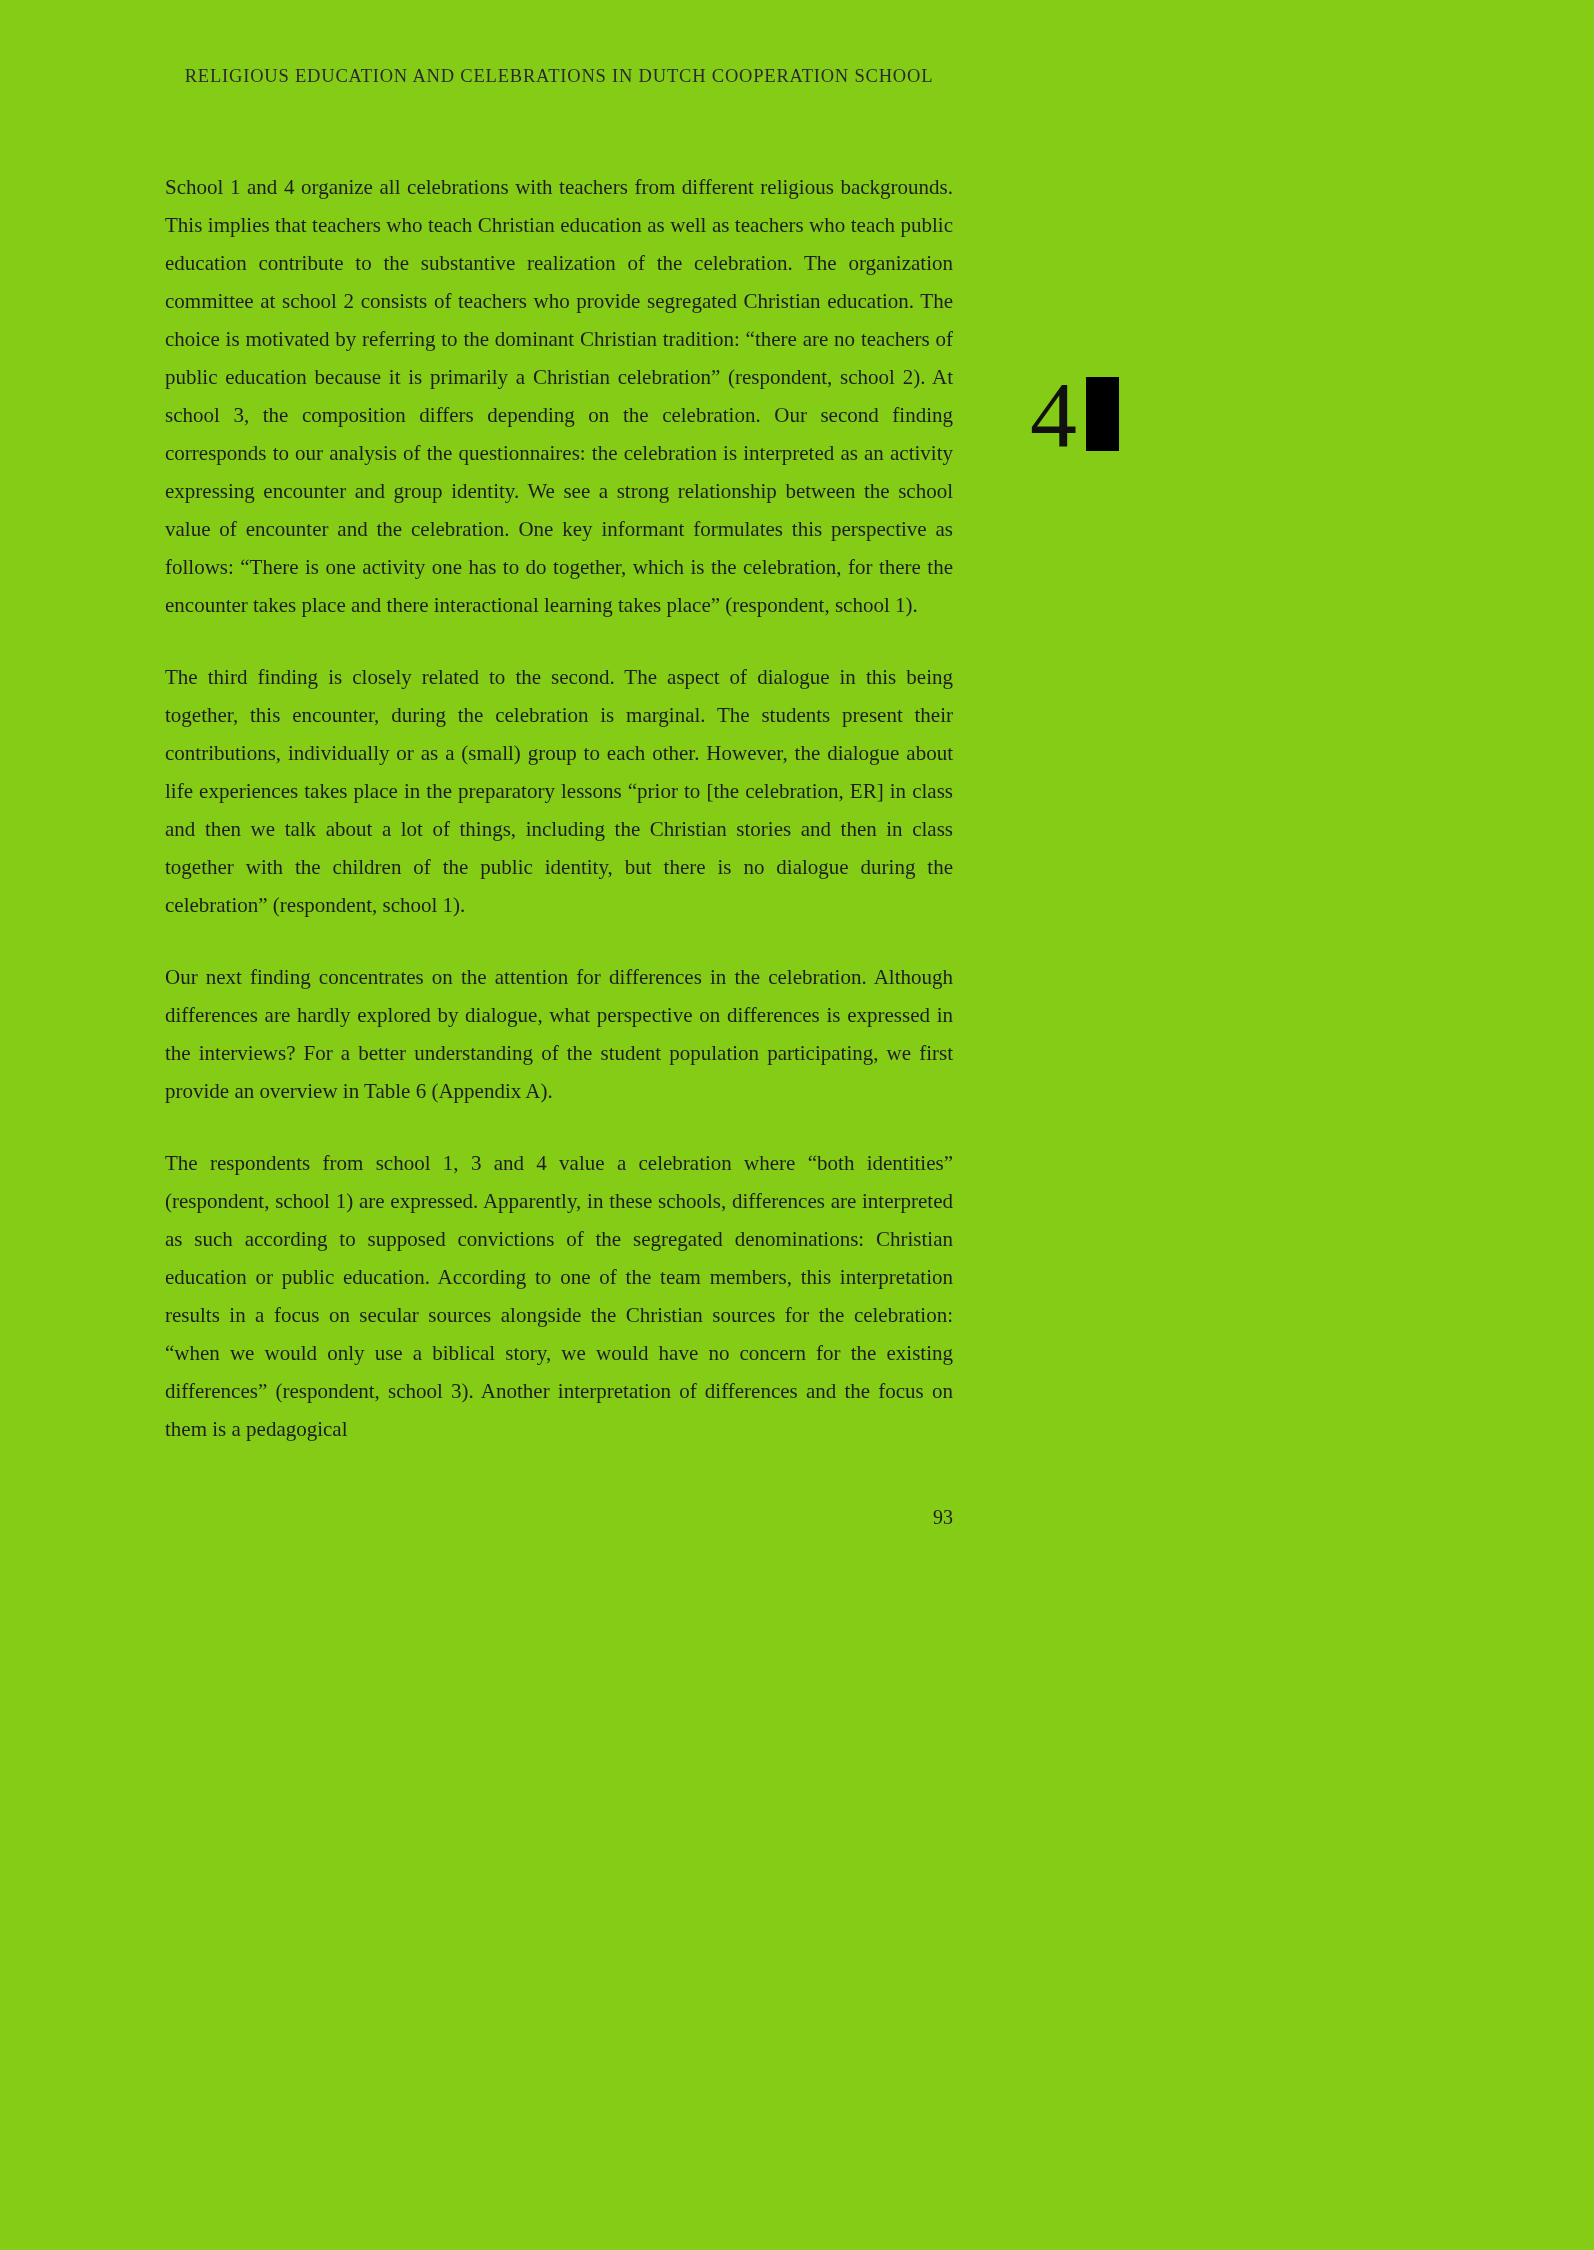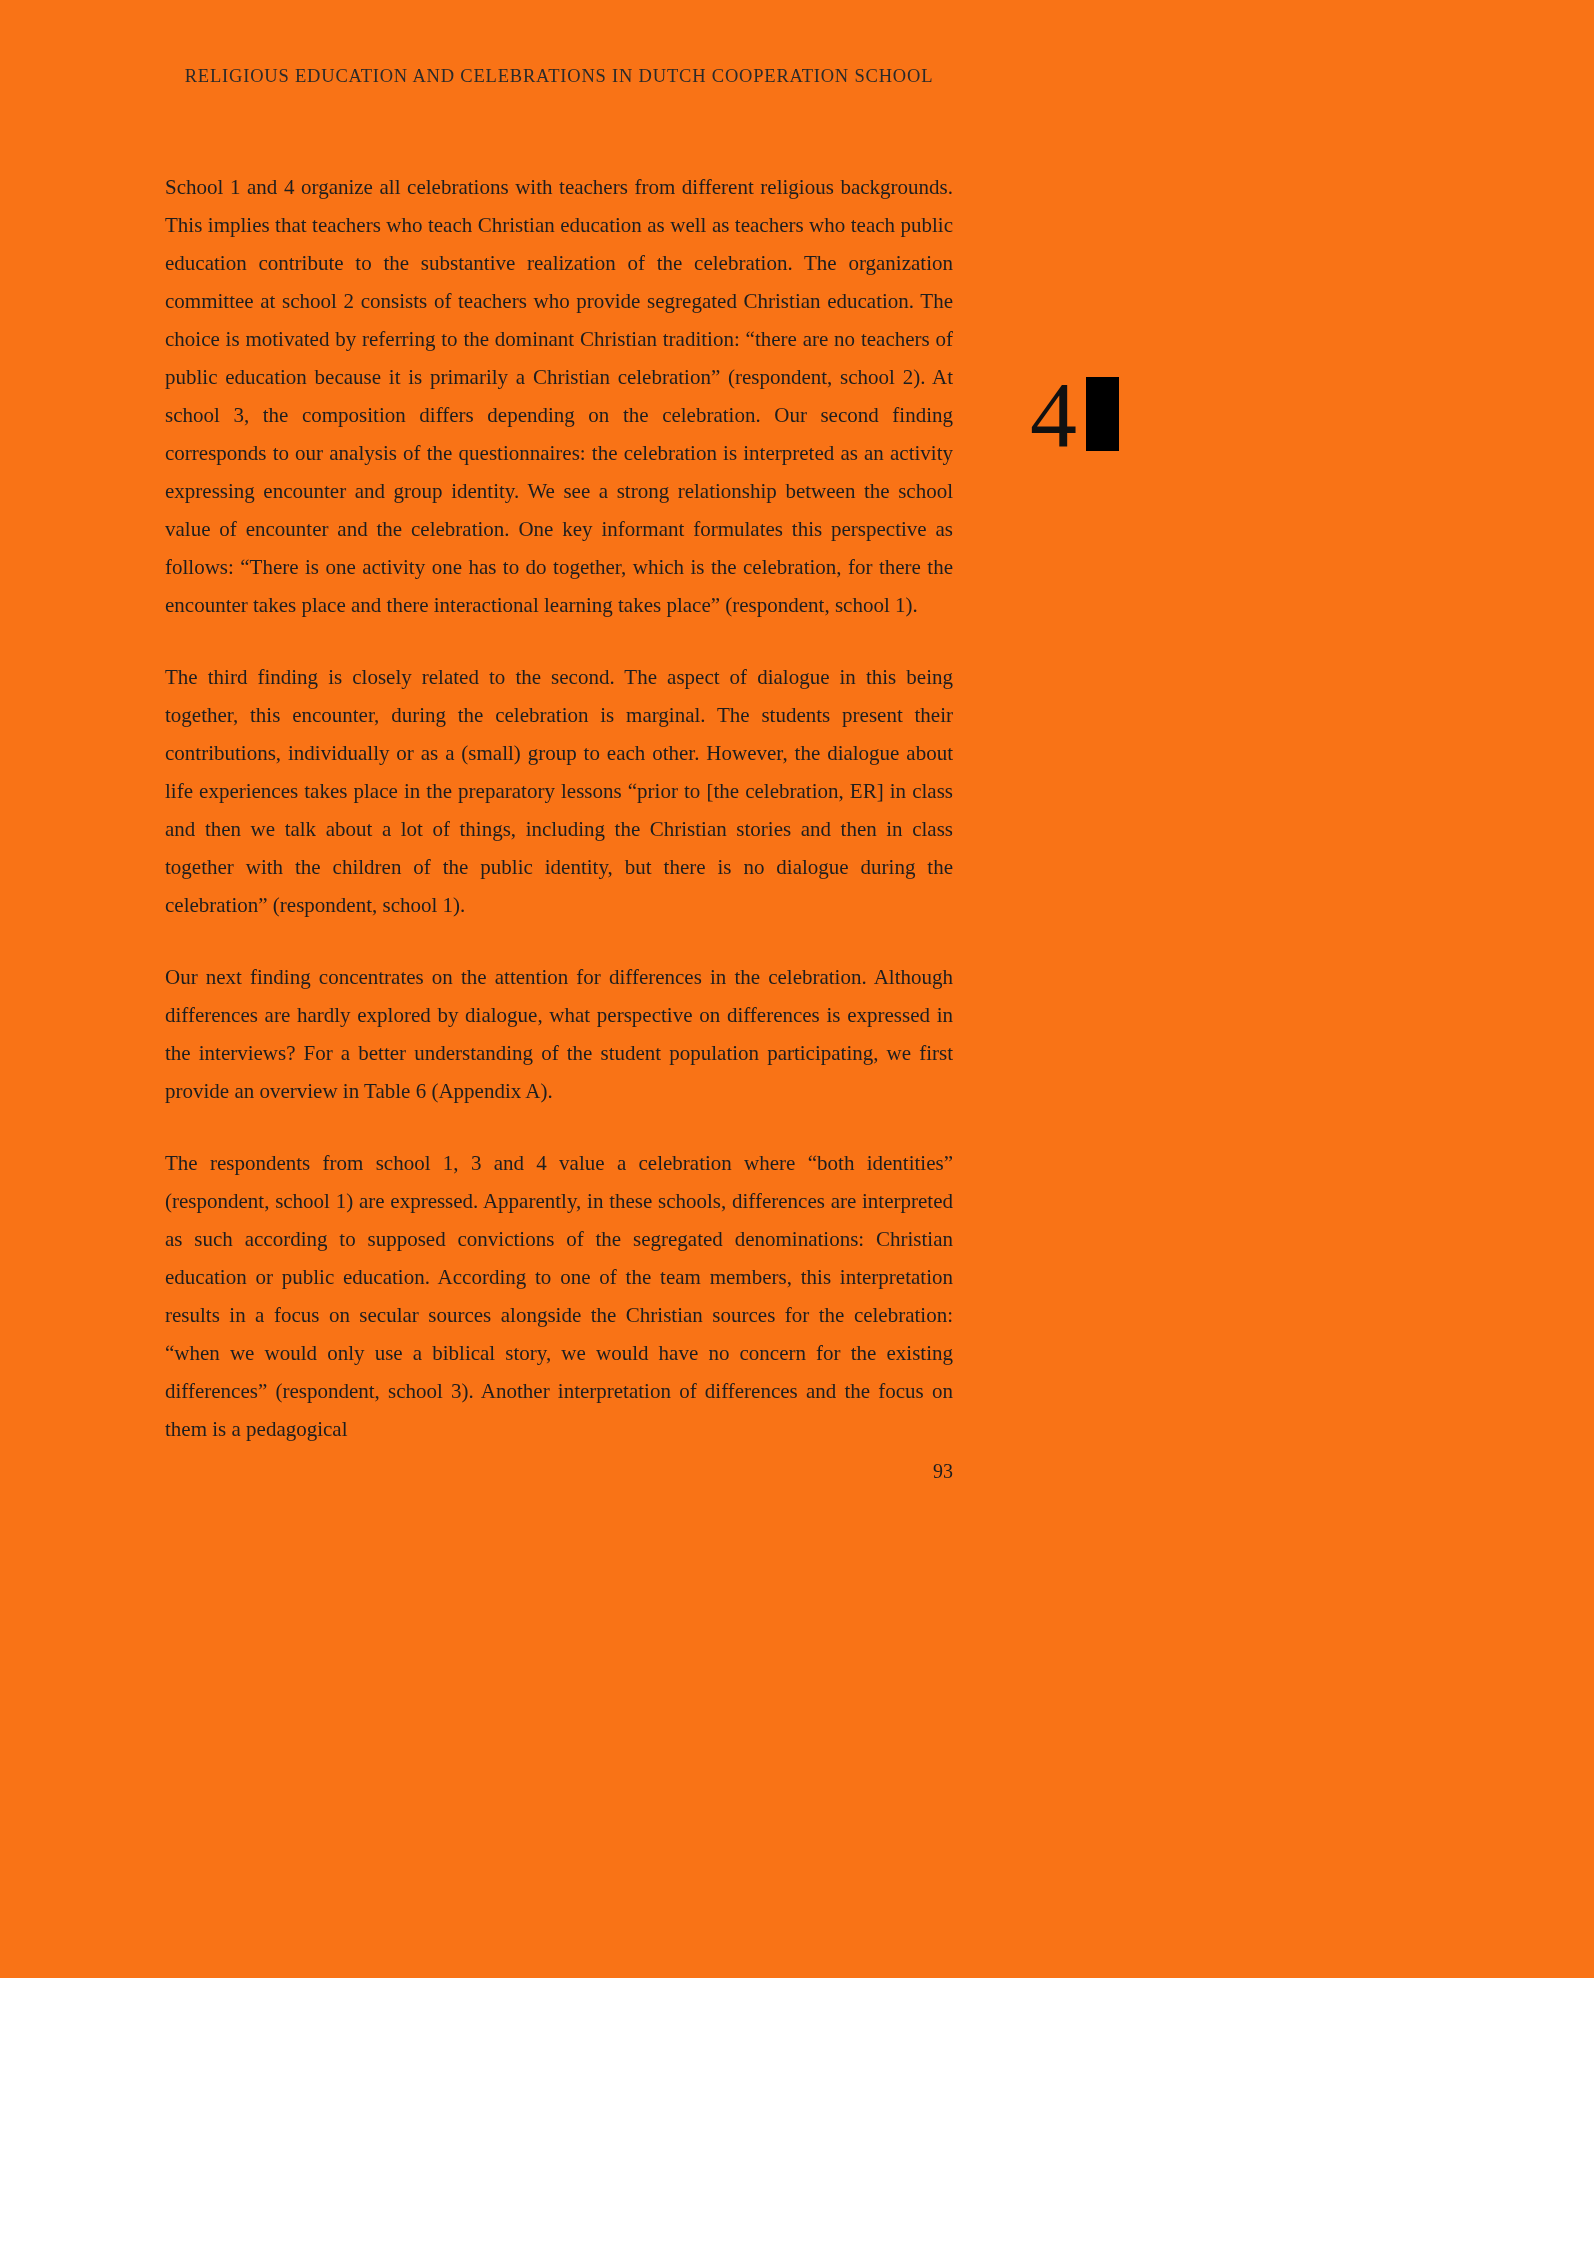--- a/index.html
+++ b/index.html
@@ -3,22 +3,22 @@
 <meta charset="utf-8">
 <style>
   html, body {
     margin: 0;
     padding: 0;
     background: #ffffff;
   }
   .page {
     position: relative;
     width: 1594px;
-    height: 1978px;
-    background: #f97316;
+    height: 2250px;
+    background: #84cc16;
     font-family: "Liberation Serif", "DejaVu Serif", serif;
     color: #1e1e1e;
     overflow: hidden;
   }
   .running-header {
     position: absolute;
     top: 66px;
     left: 165px;
     width: 788px;
     text-align: center;
@@ -55,21 +55,21 @@
   }
   .chapter-tab-bar {
     display: block;
     width: 33px;
     height: 74px;
     margin-left: 9px;
     background: #000000;
   }
   .page-number {
     position: absolute;
-    top: 1460px;
+    top: 1506px;
     left: 165px;
     width: 788px;
     text-align: right;
     font-size: 20px;
     color: #1e1e1e;
   }
 </style>
 </head>
 <body>
 

